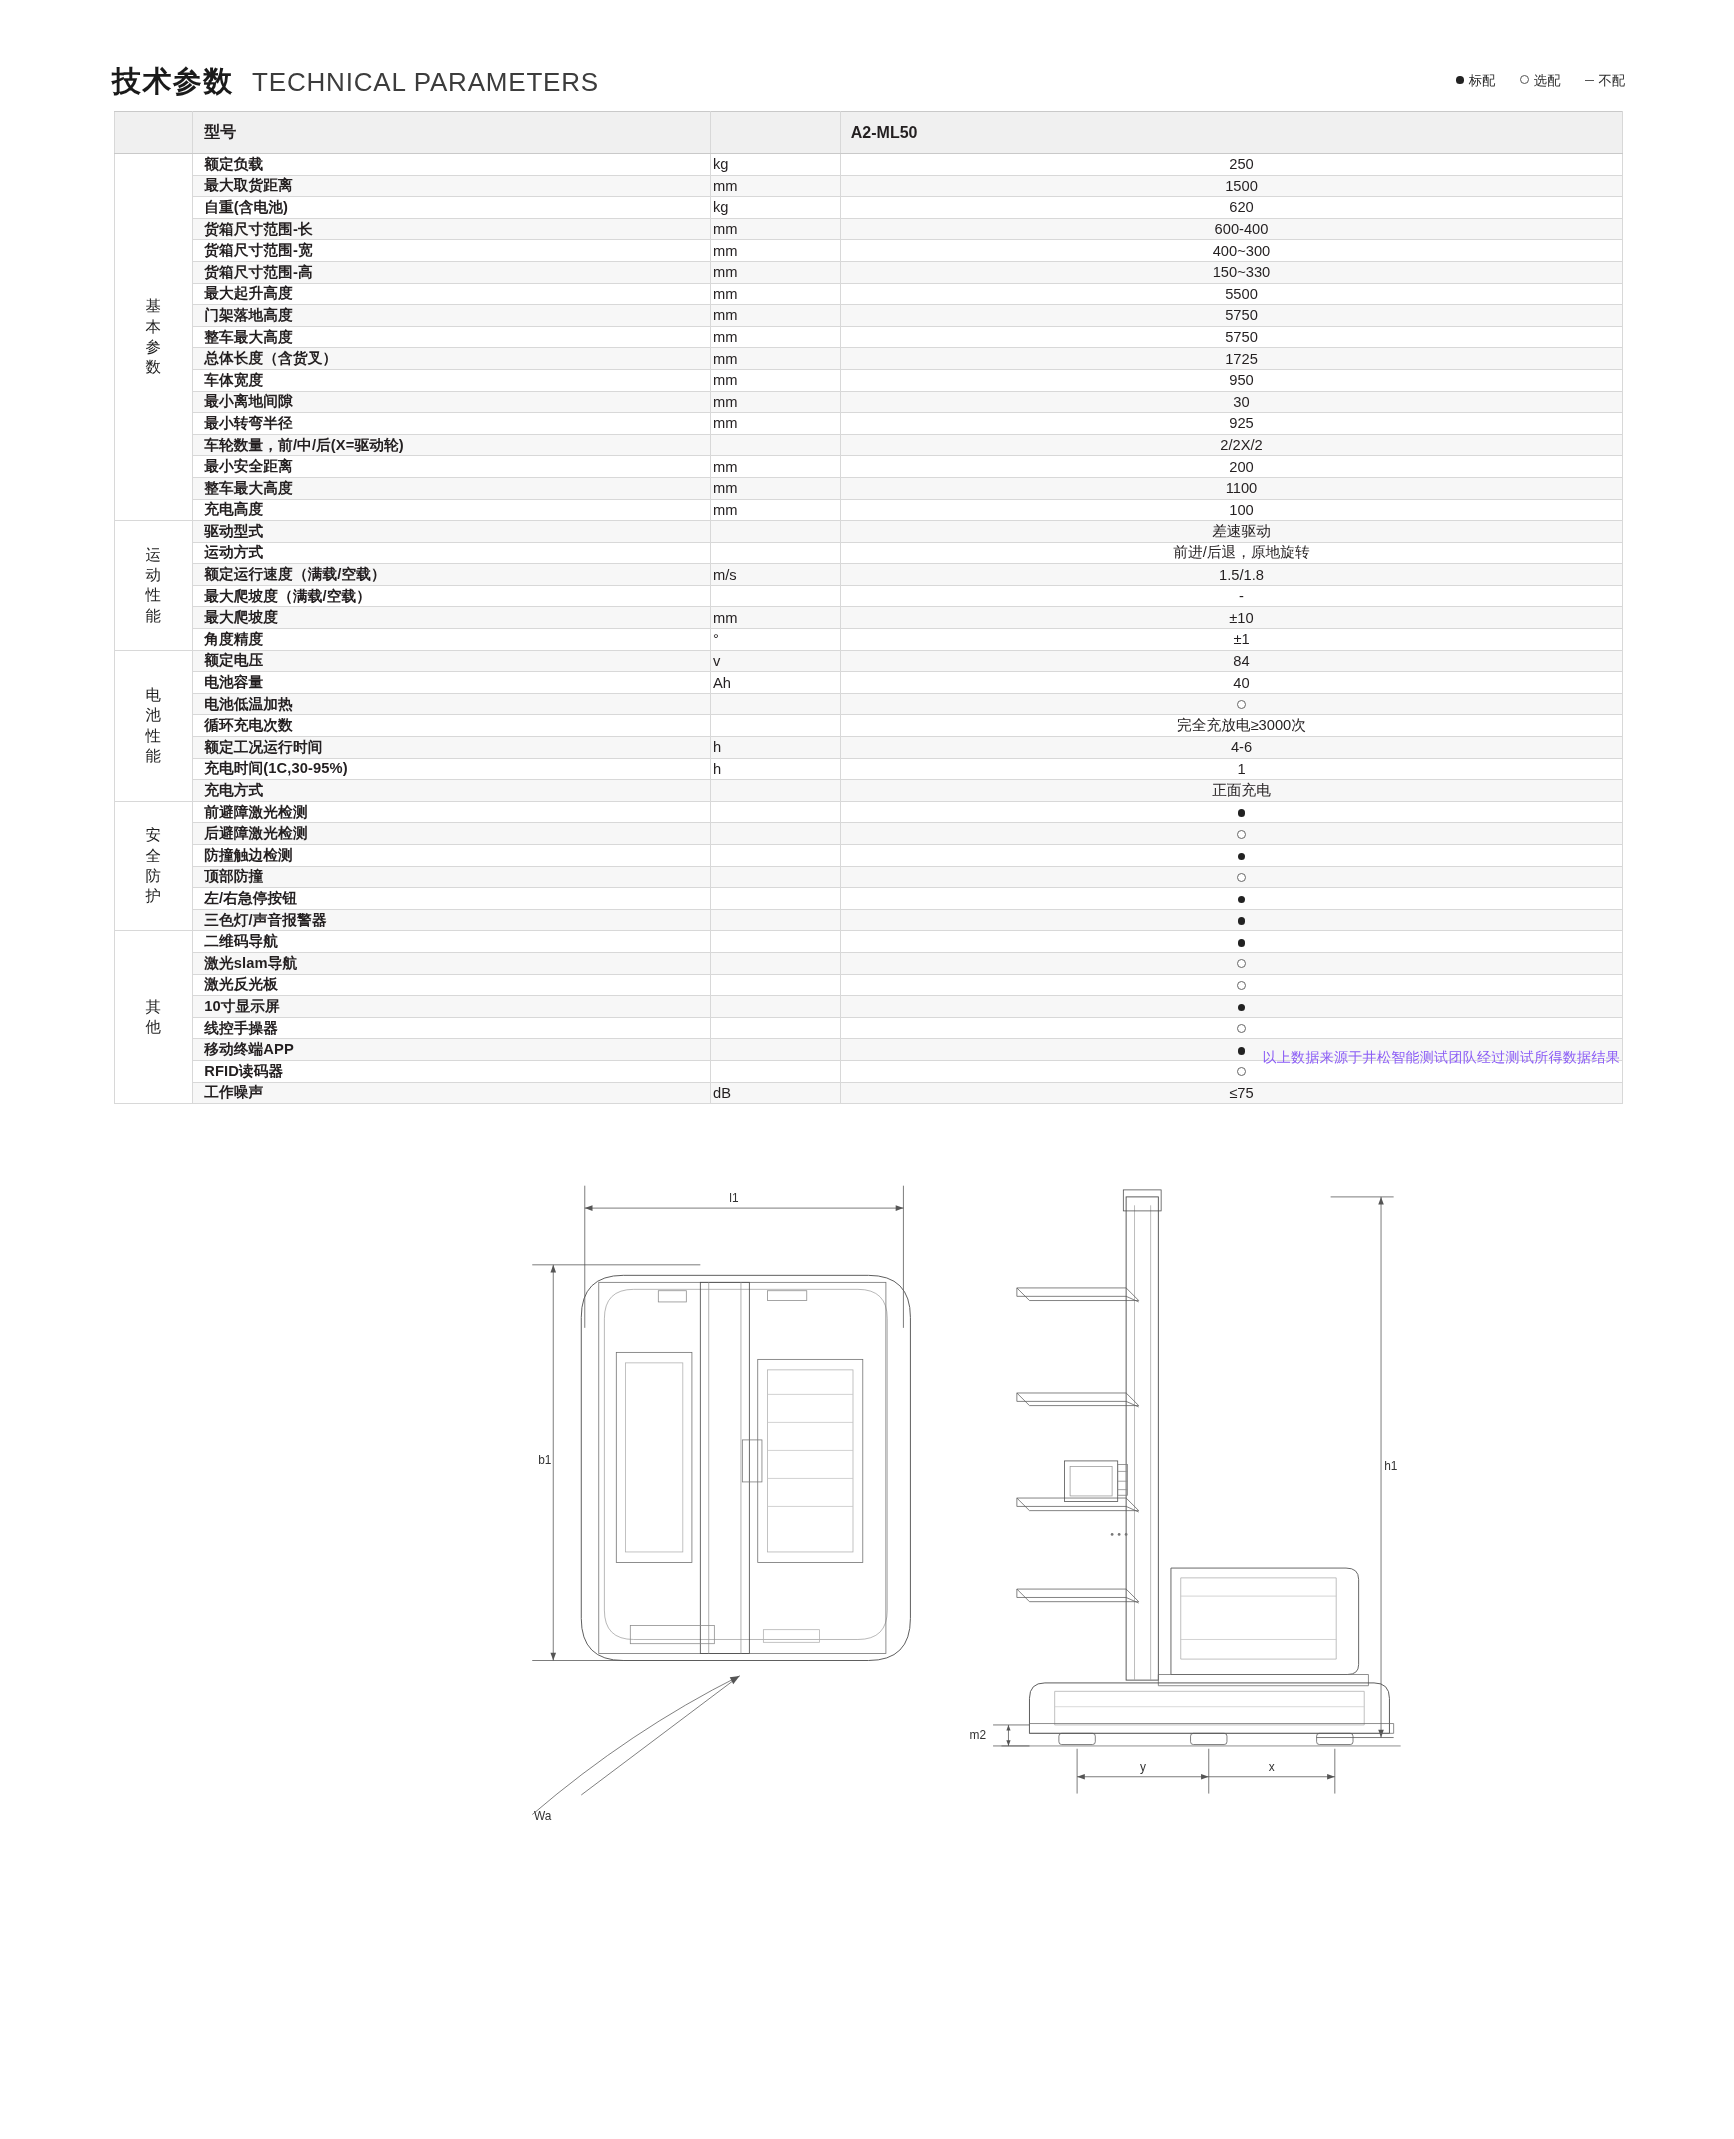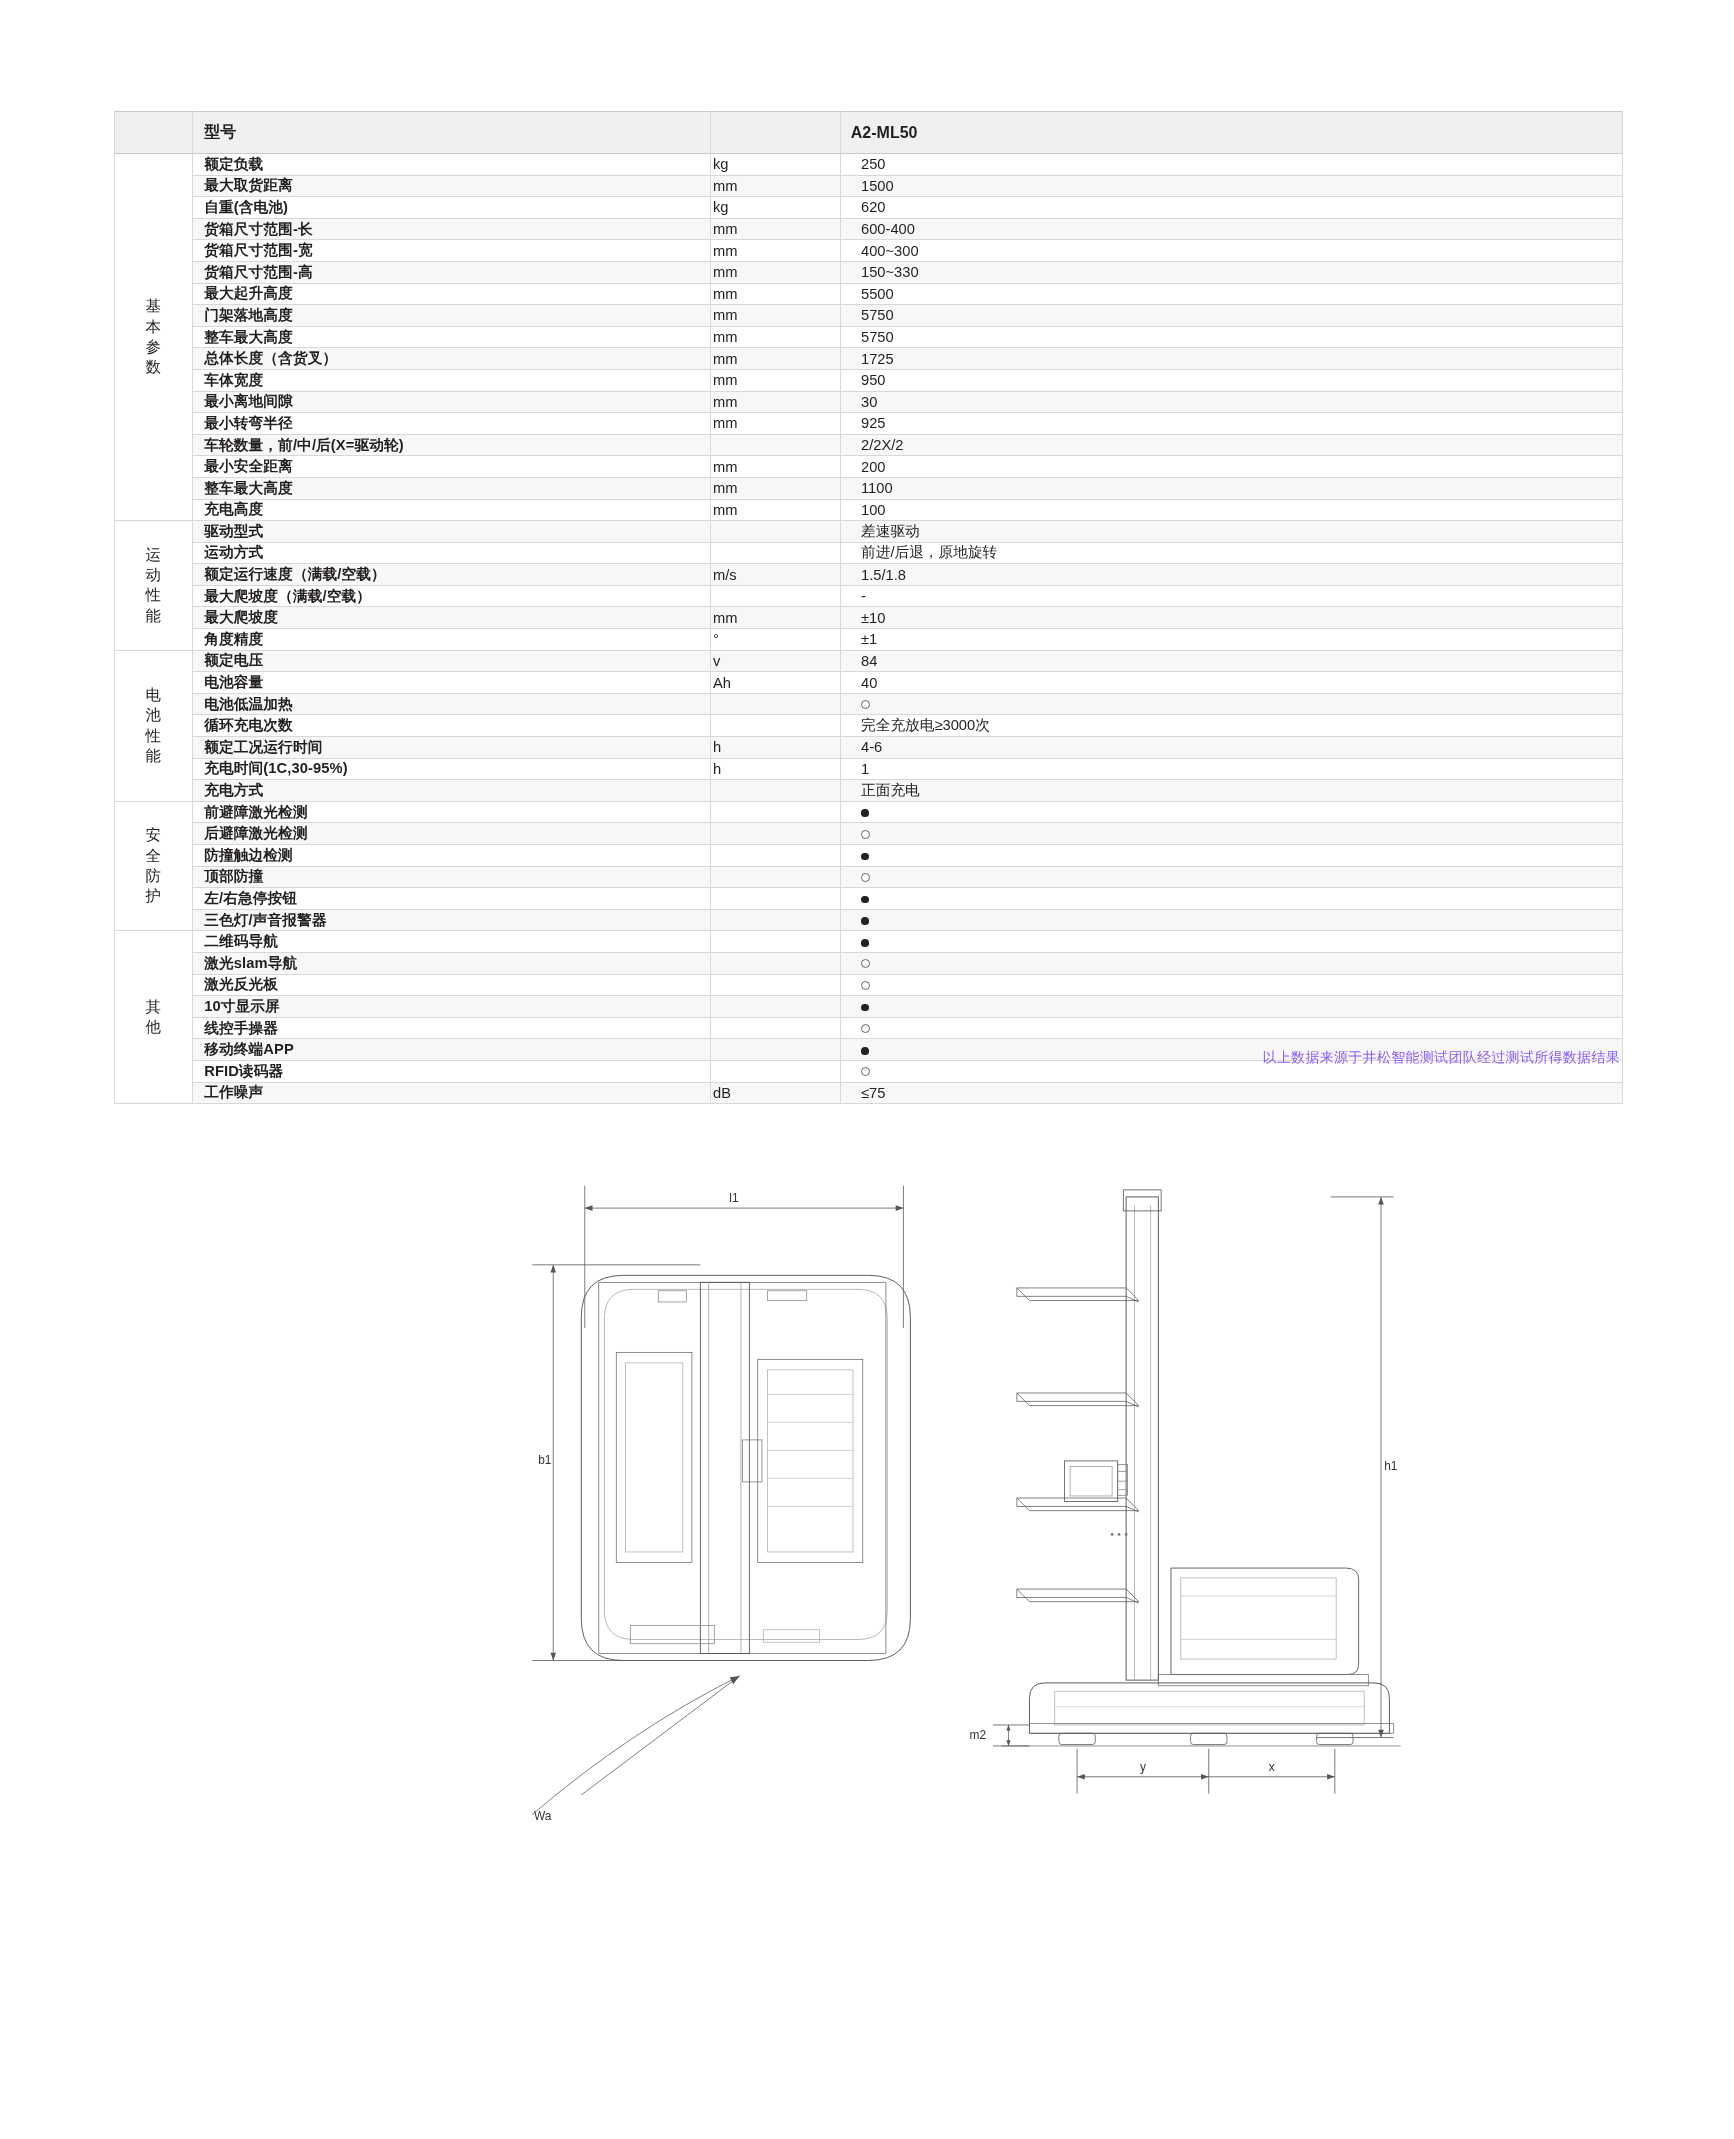--- a/index.html
+++ b/index.html
@@ -130,20 +130,21 @@
     letter-spacing: 0.1px;
     font-weight: bold;
   }
   .data-row td.unit {
     padding-left: 2px;
     white-space: nowrap;
   }
   .data-row td.val {
     padding-left: 20px;
     white-space: nowrap;
+    text-align: center;
   }
   .stripe { background: #f7f7f7; }
 
   .group-cell {
     text-align: center;
     font-size: 15.4px;
     line-height: 1.32;
     letter-spacing: 0.7px;
     color: #1f1f1f;
   }
@@ -186,20 +187,36 @@
     font-family: "Liberation Sans", sans-serif;
     font-size: 17px;
     fill: #333;
   }
 </style>
 </head>
 <body>
 
 <div class="page">
 
+  <div class="header">
+    <span class="title-cn">技术参数</span>
+    <span class="title-en">TECHNICAL PARAMETERS</span>
+
+    <div class="legend">
+      <span class="lg">
+        <i class="dot-filled"></i><span>标配</span>
+      </span>
+      <span class="lg">
+        <i class="dot-open"></i><span>选配</span>
+      </span>
+      <span class="lg">
+        <i class="dash-mark"></i><span>不配</span>
+      </span>
+    </div>
+  </div>
 
   <table class="spec-table">
     <colgroup>
       <col class="c-group">
         <col class="c-name">
         <col class="c-unit">
         <col class="c-val">
     </colgroup>
     <tbody>
       <tr class="hdr-row">

